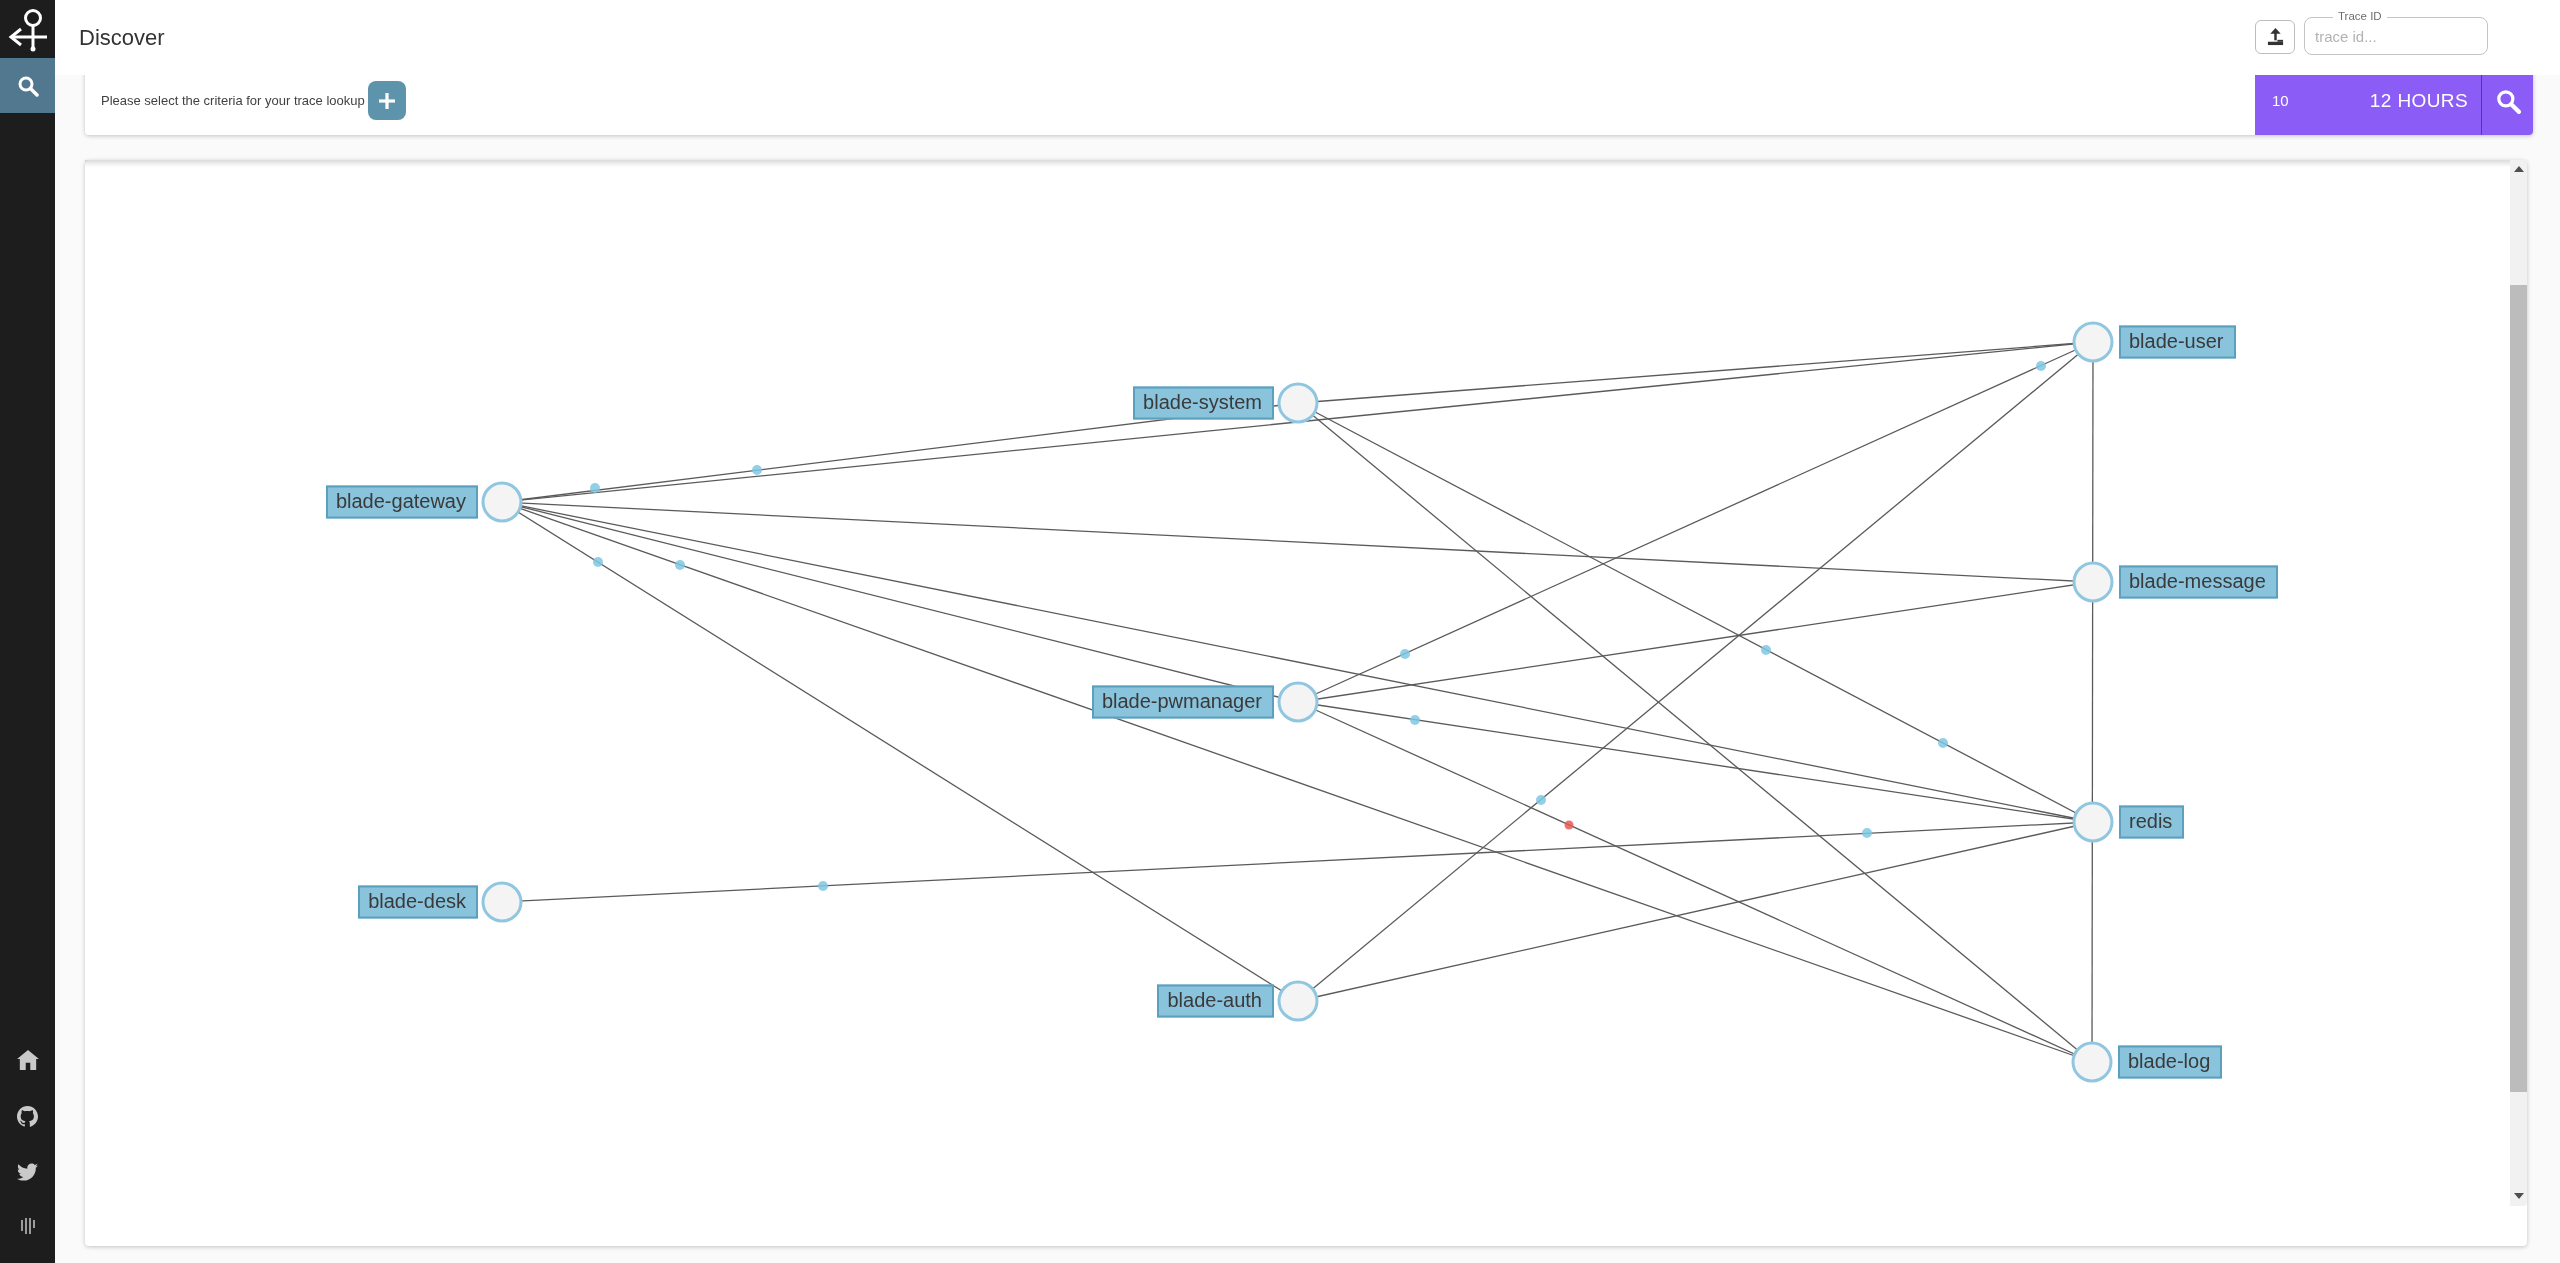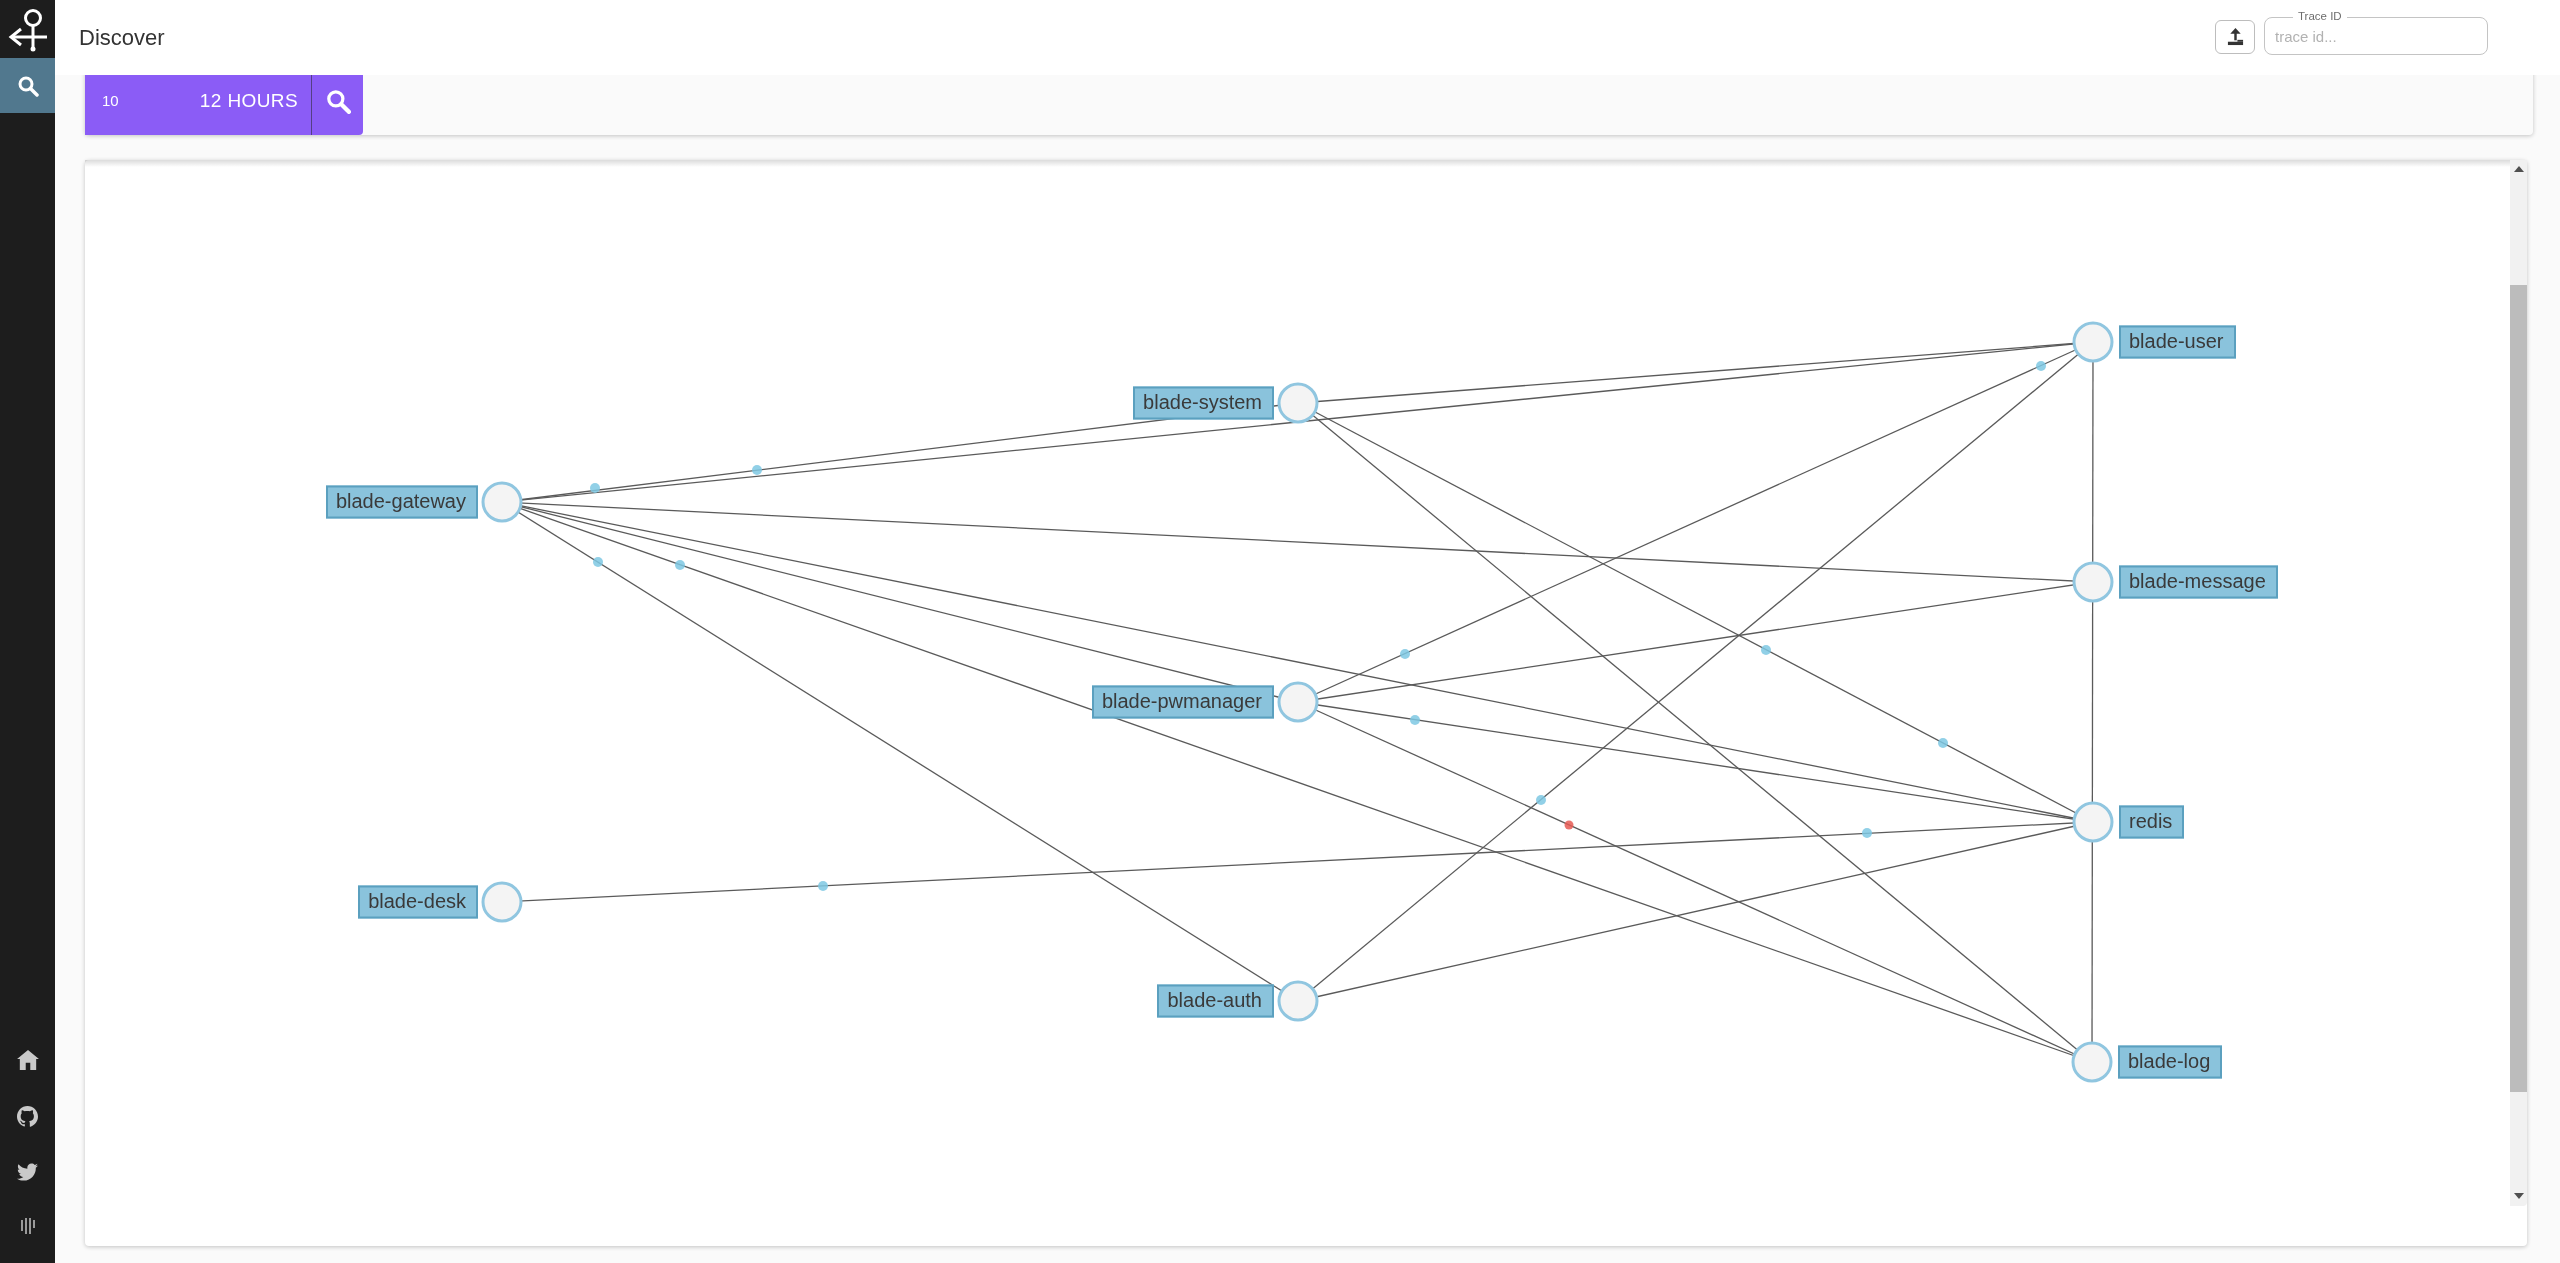--- a/index.html
+++ b/index.html
@@ -15,21 +15,21 @@
                  align-items:center; gap:28px; padding-bottom:21px; }
   .side-bottom .bicon { width:28px; height:28px; display:flex; align-items:center; justify-content:center; cursor:pointer; }
 
   
   .header { position:absolute; left:55px; top:0; width:2505px; height:75px; background:#ffffff; z-index:10;
             display:flex; align-items:center; }
   .page-title { font-size:22px; color:#333; margin-left:24px; font-weight:400; }
   .header-right { position:absolute; right:72px; top:17px; display:flex; align-items:flex-start; gap:9px; }
   .upload-btn { width:40px; height:34px; border:1px solid #bdbdbd; border-radius:6px; background:#fff;
                 display:flex; align-items:center; justify-content:center; cursor:pointer; margin-top:3px; }
-  .traceid-field { width:224px; height:38px; border:1px solid #c4c4c4; border-radius:8px; position:relative; background:#fff; }
+  .traceid-field { width:184px; height:38px; border:1px solid #c4c4c4; border-radius:8px; position:relative; background:#fff; }
   .traceid-label { position:absolute; top:-8px; left:28px; background:#fff; padding:0 5px; font-size:11.5px; color:#6d6d6d; }
   .traceid-input { border:none; outline:none; width:200px; height:30px; margin:3px 0 0 10px; font-size:15px; color:#701a75;
                    font-family:"Liberation Sans", sans-serif; background:transparent; }
   .traceid-input::placeholder { color:#b2b2b2; }
 
   
   .searchbar { position:absolute; left:85px; top:66px; width:2448px; height:69px; display:flex;
                border-radius:4px; box-shadow:0 1px 4px rgba(0,0,0,0.22); z-index:9; }
   .search-white { flex:1; background:#fff; border-radius:4px 0 0 4px; display:flex; align-items:center; padding-left:16px; }
   .search-hint { font-size:13px; color:#424242; }
@@ -121,20 +121,29 @@
       </svg>
     </div>
     <div class="traceid-field">
       <span class="traceid-label">Trace ID</span>
       <input class="traceid-input" type="text" placeholder="trace id..." style="">
     </div>
   </div>
 </div>
 
 <div class="searchbar">
+  <div class="search-white">
+    <span class="search-hint">Please select the criteria for your trace lookup</span>
+    <button class="plus-btn">
+      <svg width="20" height="20" viewBox="0 0 20 20">
+        <line x1="10" y1="2" x2="10" y2="18" stroke="#fff" stroke-width="3.2"></line>
+        <line x1="2" y1="10" x2="18" y2="10" stroke="#fff" stroke-width="3.2"></line>
+      </svg>
+    </button>
+  </div>
   <div class="search-teal">
     <span class="limit-val">10</span>
     <span class="lookback-val">12 HOURS</span>
     <div class="teal-divider"></div>
     <div class="go-btn">
       <svg width="26" height="26" viewBox="0 0 24 24">
         <circle cx="10" cy="10" r="6.5" fill="none" stroke="#fff" stroke-width="3"></circle>
         <line x1="15" y1="15" x2="22" y2="22" stroke="#fff" stroke-width="4" stroke-linecap="round"></line>
       </svg>
     </div>

